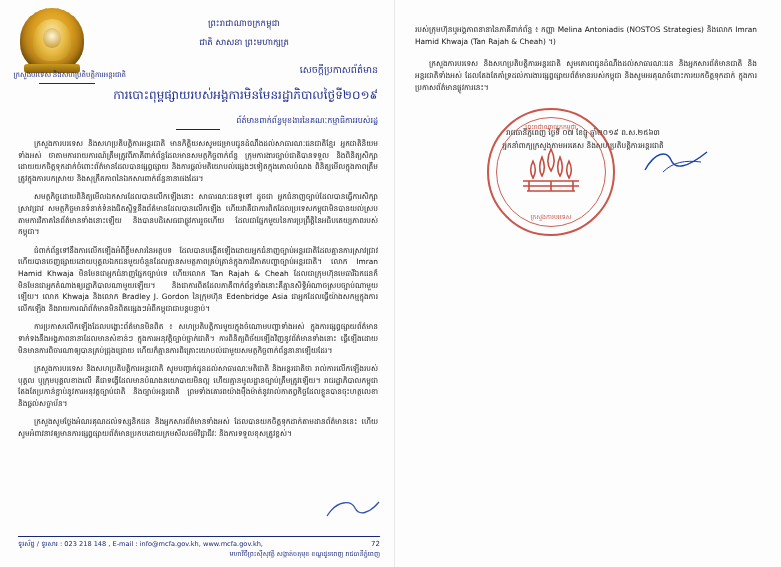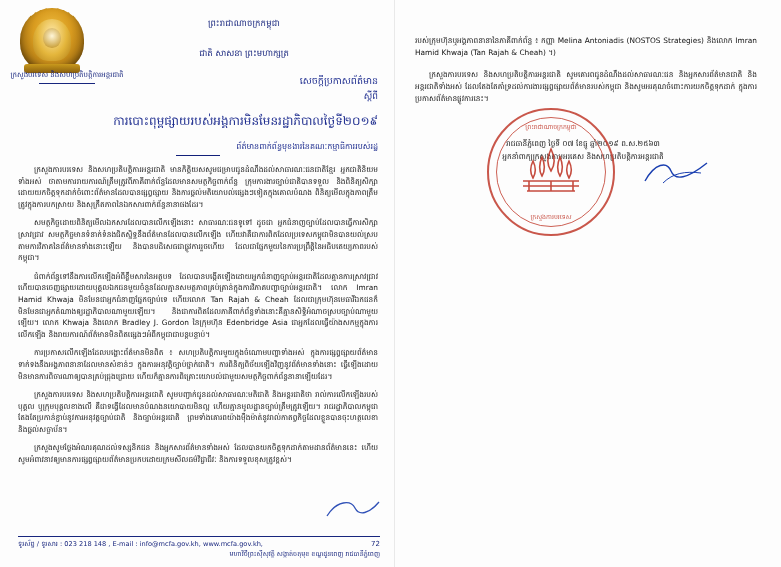--- a/index.html
+++ b/index.html
@@ -27,21 +27,21 @@
   }
   .col-left {
     width: 395px;
     height: 567px;
     padding: 10px 16px 0 18px;
     border-right: 1px solid #e9e9e9;
   }
   .col-right {
     width: 386px;
     height: 567px;
-    padding: 35px 24px 0 20px;
+    padding: 24px 24px 0 20px;
   }
 
   
   .crest {
     position: absolute;
     left: 16px;
     top: 6px;
     width: 72px;
     height: 72px;
   }
@@ -114,31 +114,32 @@
   .hdr-line1 {
     font-size: 8.5px;
     color: #18267e;
     letter-spacing: .2px;
     line-height: 14px;
   }
   .hdr-line2 {
     font-size: 8.5px;
     color: #18267e;
     line-height: 14px;
-    margin-top: 16px;
+    margin-top: 5px;
   }
   .ministry {
     position: absolute;
     left: 8px;
     top: 70px;
     width: 118px;
     font-size: 7px;
     color: #18267e;
-    text-align: center;
+    text-align: right;
     line-height: 10px;
+    font-family: Liberation Serif, serif;
   }
   .ministry-rule {
     width: 56px;
     height: 1px;
     background: #18267e;
     margin: 3px auto 0;
   }
 
   .title-block {
     margin-top: 14px;
@@ -311,21 +312,20 @@
       <div class="hdr-line2 kh">ជាតិ សាសនា ព្រះមហាក្សត្រ</div>
     </div>
 
     <div class="ministry">
       <div>ក្រសួងបរទេស និងសហប្រតិបត្តិការអន្តរជាតិ</div>
       <div class="ministry-rule"></div>
     </div>
 
     <div class="title-block">
       <div class="t1 kh">សេចក្តីប្រកាសព័ត៌មាន</div>
-      <div class="t2 kh">ស្តីពី</div>
       <div class="t3 kh">ការបោះពុម្ពផ្សាយរបស់អង្គការមិនមែនរដ្ឋាភិបាលថ្ងៃទី២០១៩</div>
       <div class="t4 kh">ព័ត៌មានពាក់ព័ន្ធមុខងារនៃគណៈកម្មាធិការរបស់រដ្ឋ</div>
       <div class="title-rule"></div>
     </div>
 
     <div class="body-text">
       <p class="para">ក្រសួងការបរទេស និងសហប្រតិបត្តិការអន្តរជាតិ មានកិត្តិយសសូមជម្រាបជូនដំណឹងដល់សាធារណៈជនជាតិខ្មែរ អ្នកជាតិនិយមទាំងអស់ ថាតាមការរាយការណ៍ត្រឹមត្រូវពីភាគីពាក់ព័ន្ធដែលមានសមត្ថកិច្ចពាក់ព័ន្ធ ក្រុមការងារច្បាប់ជាតិបានទទួល និងពិនិត្យសិក្សាដោយយកចិត្តទុកដាក់ចំពោះព័ត៌មានដែលបានផ្សព្វផ្សាយ និងការផ្តល់មតិយោបល់ផ្សេងៗទៀតក្នុងគោលបំណង ពិនិត្យមើលក្នុងភាពត្រឹមត្រូវក្នុងការបកស្រាយ និងសុក្រឹតភាពនៃឯកសារពាក់ព័ន្ធនានាផងដែរ។</p>
       <p class="para">សមត្ថកិច្ចដោយពិនិត្យមើលឯកសារដែលបានលើកឡើងនោះ សាធារណៈជនទូទៅ ដូចជា អ្នកជំនាញច្បាប់ដែលបានធ្វើការសិក្សាស្រាវជ្រាវ សមត្ថកិច្ចមានទំនាក់ទំនងជិតស្និទ្ធនឹងព័ត៌មានដែលបានលើកឡើង ហើយវាគឺជាការពិតដែលប្រទេសកម្ពុជាមិនបានយល់ស្របតាមការវិភាគនៃព័ត៌មានទាំងនោះឡើយ និងបានបដិសេធជាផ្លូវការរួចហើយ ដែលជាផ្នែកមួយនៃការប្រព្រឹត្តិនៃអធិបតេយ្យភាពរបស់កម្ពុជា។</p>
       <p class="para">ជំពាក់ព័ន្ធទៅនឹងការលើកឡើងអំពីខ្លឹមសារនៃអត្ថបទ ដែលបានបង្កើតឡើងដោយអ្នកជំនាញច្បាប់អន្តរជាតិដែលគ្មានការស្រាវជ្រាវ ហើយបានចេញផ្សាយដោយបុគ្គលឯកជនមួយចំនួនដែលគ្មានសមត្ថភាពគ្រប់គ្រាន់ក្នុងការវិភាគបញ្ហាច្បាប់អន្តរជាតិ។ លោក Imran Hamid Khwaja មិនមែនជាអ្នកជំនាញផ្នែកច្បាប់ទេ ហើយលោក Tan Rajah &amp; Cheah ដែលជាក្រុមហ៊ុនមេធាវីឯកជនក៏មិនមែនជាអ្នកតំណាងឲ្យរដ្ឋាភិបាលណាមួយឡើយ។ និងជាការពិតដែលភាគីពាក់ព័ន្ធទាំងនោះគឺគ្មានសិទ្ធិអំណាចស្របច្បាប់ណាមួយឡើយ។ លោក Khwaja និងលោក Bradley J. Gordon នៃក្រុមហ៊ុន Edenbridge Asia ជាអ្នកដែលធ្វើយ៉ាងសកម្មក្នុងការលើកឡើង និងរាយការណ៍ព័ត៌មានមិនពិតផ្សេងៗអំពីកម្ពុជាជាបន្តបន្ទាប់។</p>
       <p class="para">ការប្រកាសលើកឡើងដែលបង្ហោះព័ត៌មានមិនពិត ៖ សហប្រតិបត្តិការមួយក្នុងចំណោមបញ្ហាទាំងអស់ ក្នុងការផ្សព្វផ្សាយព័ត៌មានទាក់ទងនឹងអង្គភាពនានាដែលមានសំខាន់ៗ ក្នុងការអនុវត្តិច្បាប់ថ្នាក់ជាតិ។ ការពិនិត្យពិច័យឡើងវិញនូវព័ត៌មានទាំងនោះ ធ្វើឡើងដោយមិនមានការពិចារណាឲ្យបានគ្រប់ជ្រុងជ្រោយ ហើយក៏គ្មានការពិគ្រោះយោបល់ជាមួយសមត្ថកិច្ចពាក់ព័ន្ធនានាឡើយដែរ។</p>

